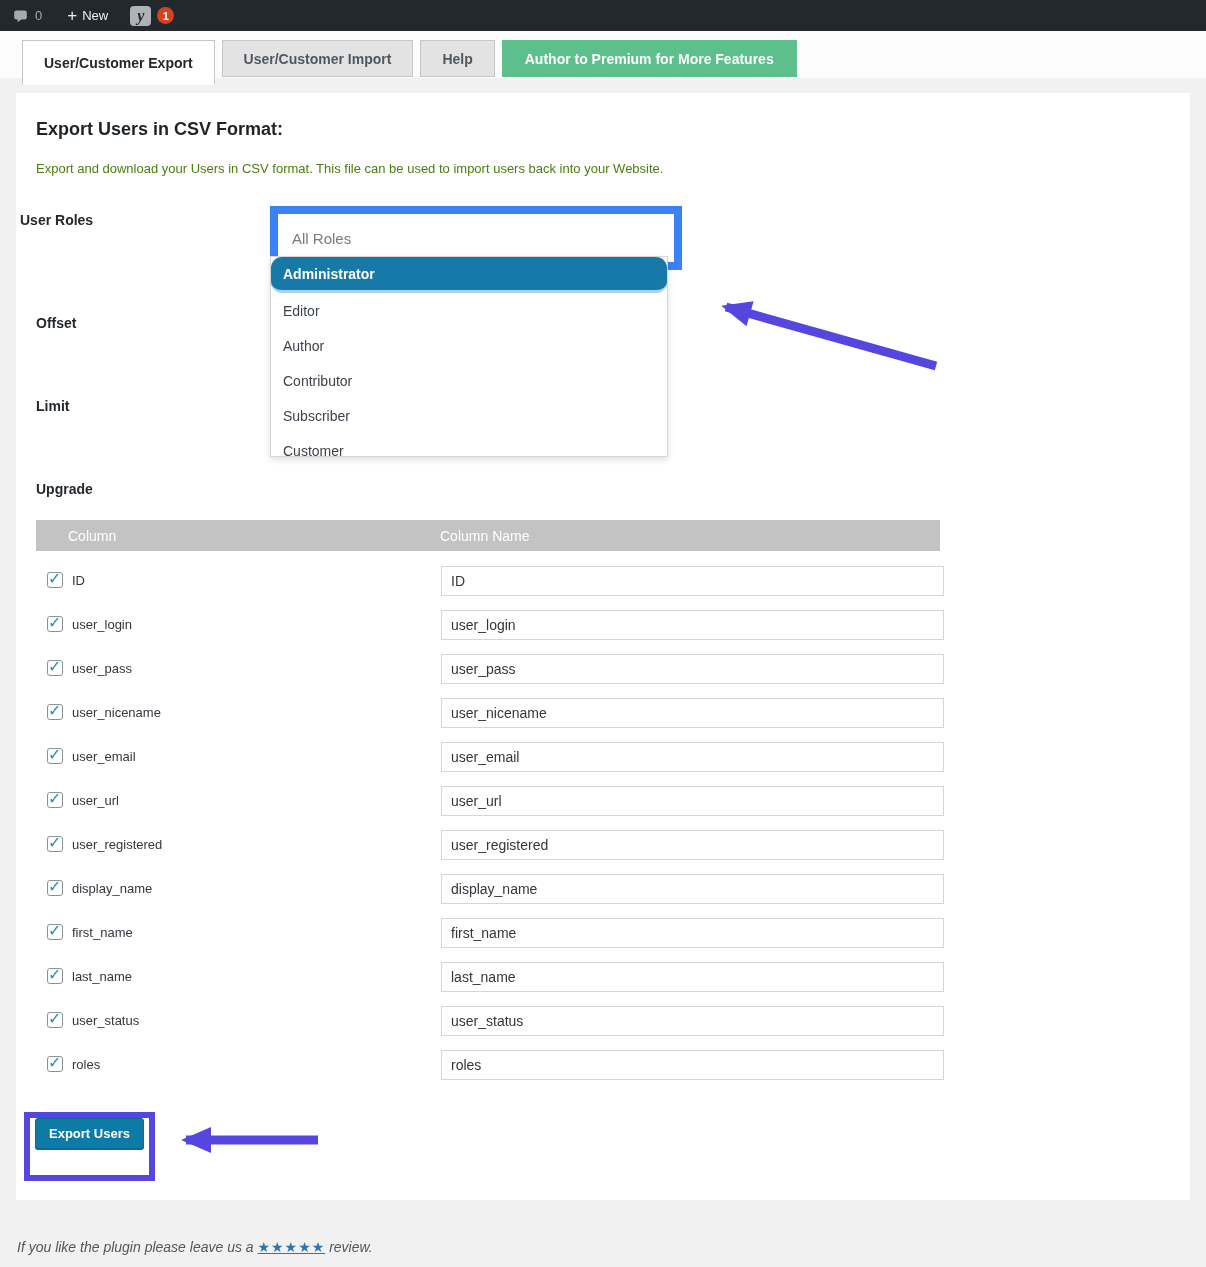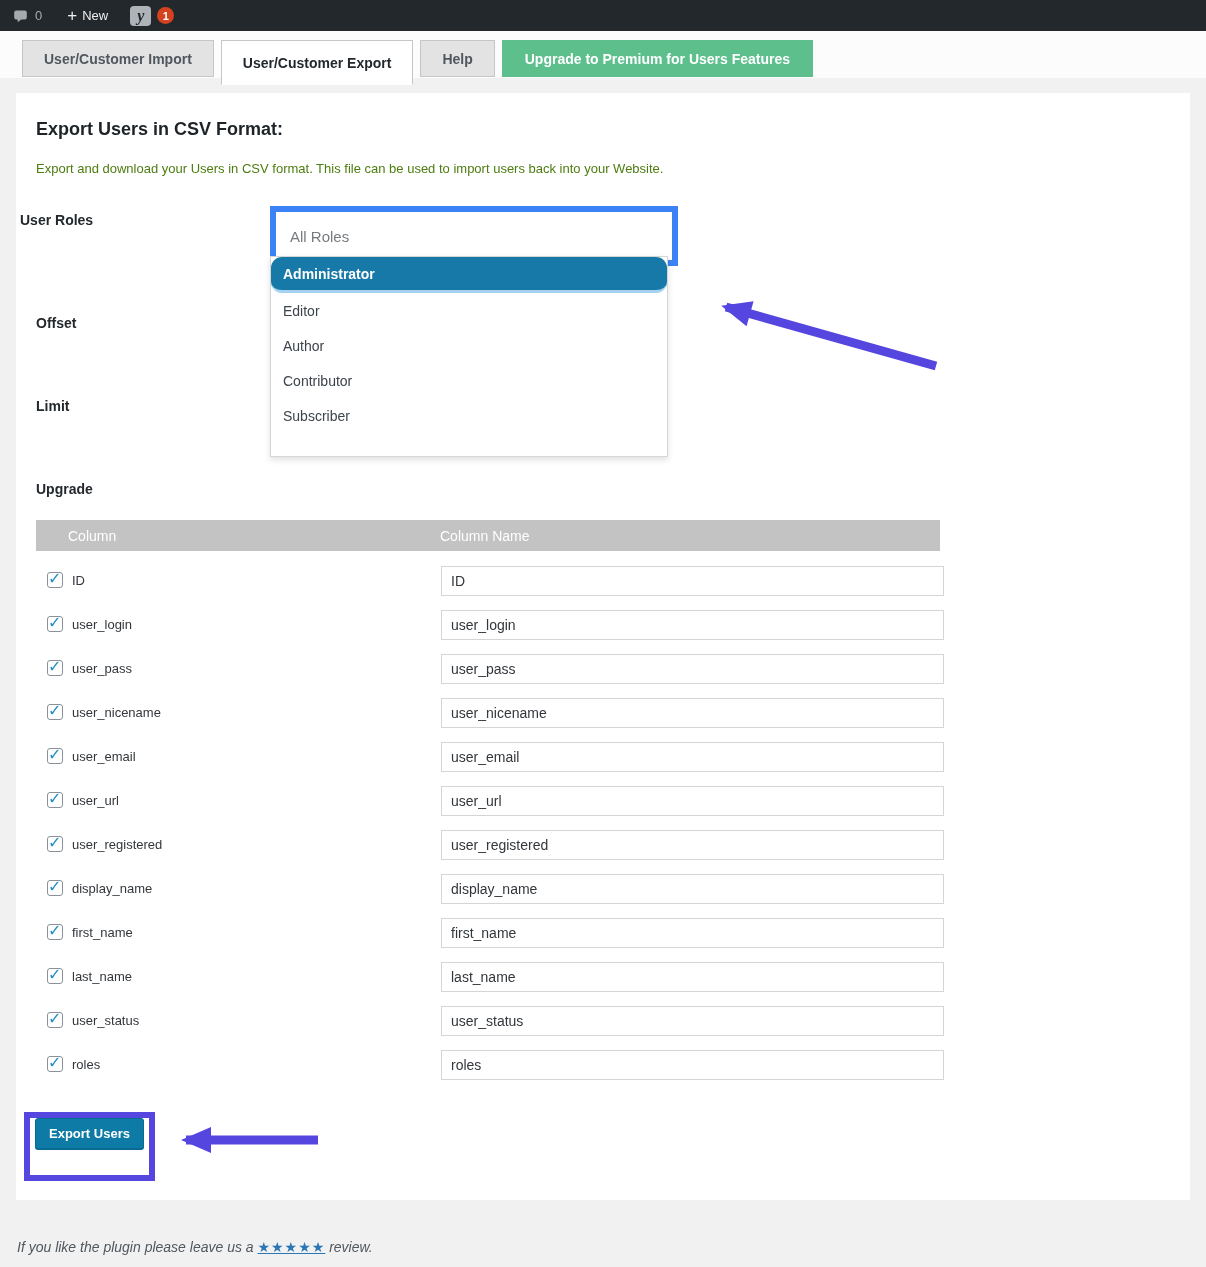--- a/index.html
+++ b/index.html
@@ -48,21 +48,21 @@
   .page-heading { left:20px; top:26px; font-size:18px; font-weight:600; color:#1d2327; }
   .page-desc { left:20px; top:68px; font-size:13px; color:#4d7c0f; }
   .field-label { font-size:13px; font-weight:700; color:#23282d; }
   .lbl-roles { left:4px; top:119px; font-size:14px; }
   .lbl-offset { left:20px; top:222px; font-size:14px; }
   .lbl-limit { left:20px; top:305px; font-size:14px; }
   .lbl-columns { left:20px; top:388px; font-size:14px; }
   
   .combo-input {
     left:254px; top:113px; width:396px; height:48px; background:#fff;
-    border:6px solid #3b82f6; display:flex; align-items:center;
+    border:8px solid #3b82f6; display:flex; align-items:center;
   }
   .combo-input input {
     border:none; outline:none; width:95%; margin-left:12px; font-size:15px;
     font-family:inherit; color:#32373c; background:transparent;
   }
   .combo-input input::placeholder { color:#757b80; opacity:1; }
   .role-list {
     left:254px; top:163px; width:396px; height:199px; background:#fff;
     border:1px solid #d6d6d6; overflow:hidden; box-shadow:0 3px 6px rgba(0,0,0,0.12); z-index:2;
   }
@@ -129,24 +129,24 @@
     <span>New</span>
   </span>
   <span class="ab-item yoast-wrap">
     <span class="yoast-logo">y</span>
     <span class="notif-badge">1</span>
   </span>
 </div>
 
 <div class="tab-strip">
   <div class="tabs">
+      <div class="tab active">User/Customer Export</div>
       <div class="tab">User/Customer Import</div>
-      <div class="tab active">User/Customer Export</div>
       <div class="tab">Help</div>
-      <div class="tab upgrade">Upgrade to Premium for Users Features</div>
+      <div class="tab upgrade">Author to Premium for More Features</div>
     </div>
 </div>
 
 <div class="card">
   <div class="abs page-heading">Export Users in CSV Format:</div>
   <div class="abs page-desc">Export and download your Users in CSV format. This file can be used to import users back into your Website.</div>
 
   <div class="abs field-label lbl-roles">User Roles</div>
   <div class="abs field-label lbl-offset">Offset</div>
   <div class="abs field-label lbl-limit">Limit</div>
@@ -154,20 +154,21 @@
 
   <div class="abs combo-input">
     <input type="text" placeholder="All Roles" style="">
   </div>
   <div class="abs role-list">
       <div class="role-option highlighted">Administrator</div>
       <div class="role-option">Editor</div>
       <div class="role-option">Author</div>
       <div class="role-option">Contributor</div>
       <div class="role-option">Subscriber</div>
+      <div class="role-option">Customer</div>
     </div>
 
   <div class="abs table-header">
     <span class="th-column">Column</span>
     <span class="th-name">Column Name</span>
   </div>
   <div class="abs rows">
       <div class="crow">
         <span class="checkbox">
           <span class="tick">✓</span>

